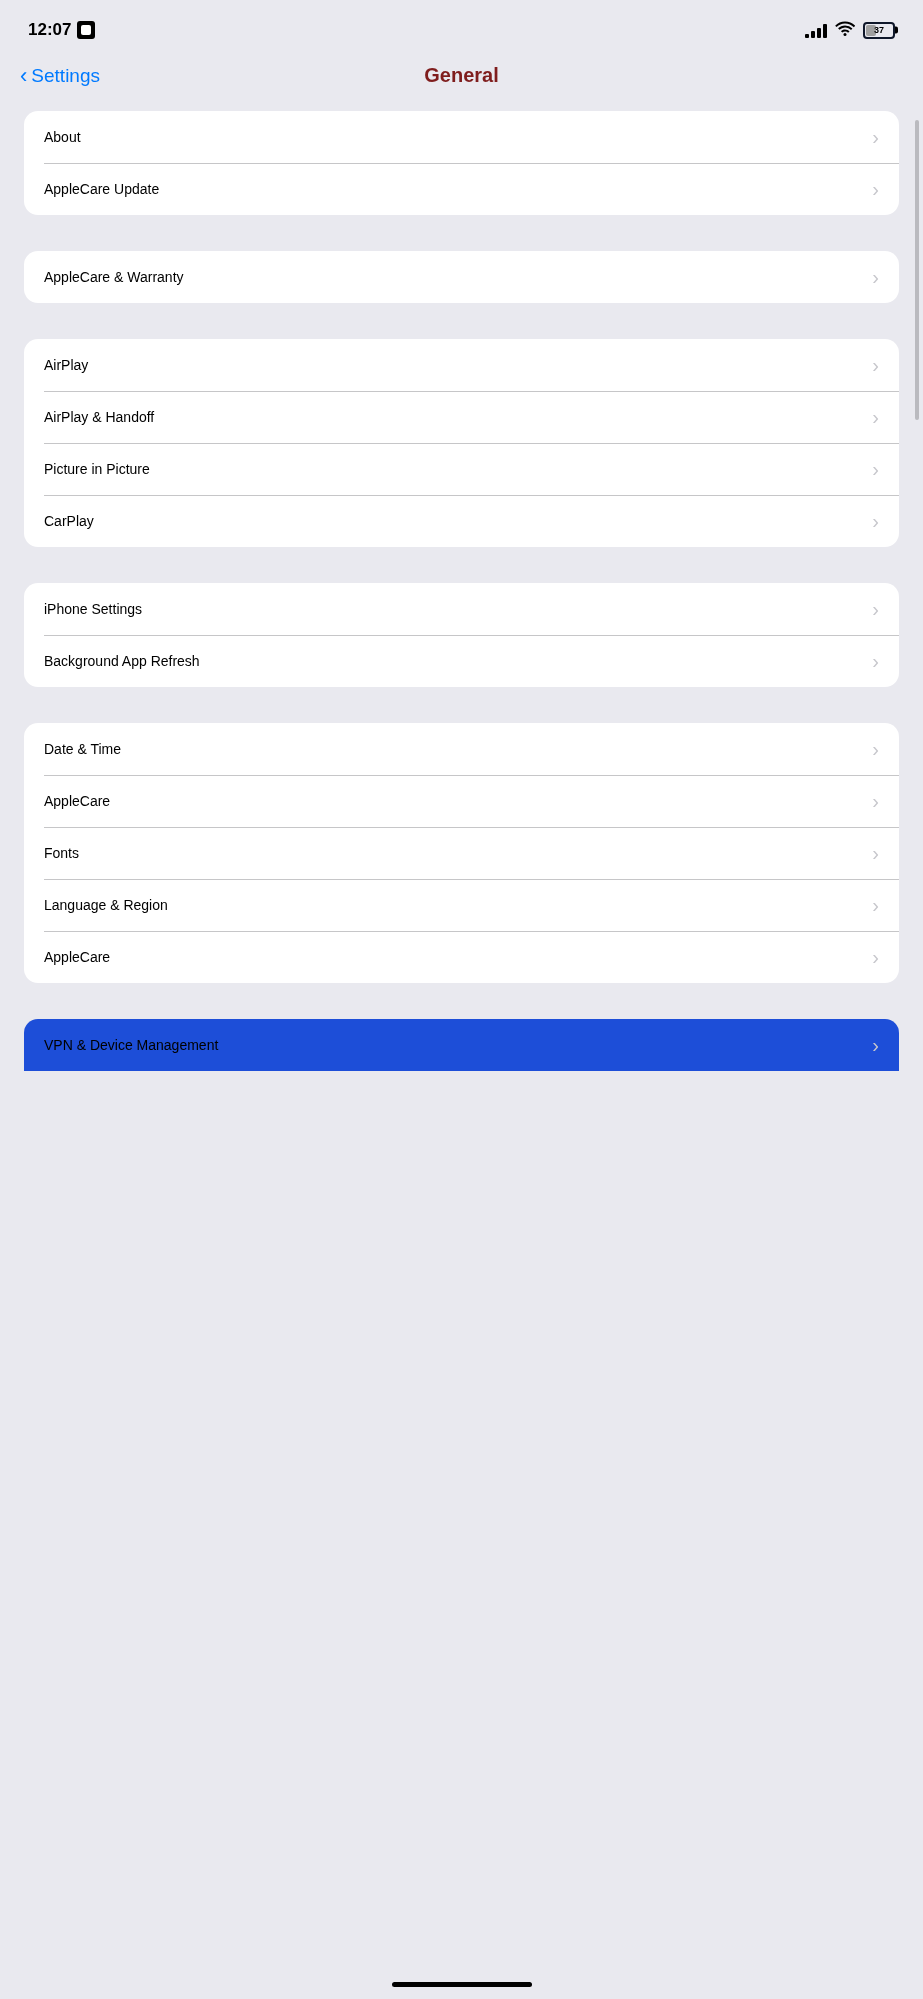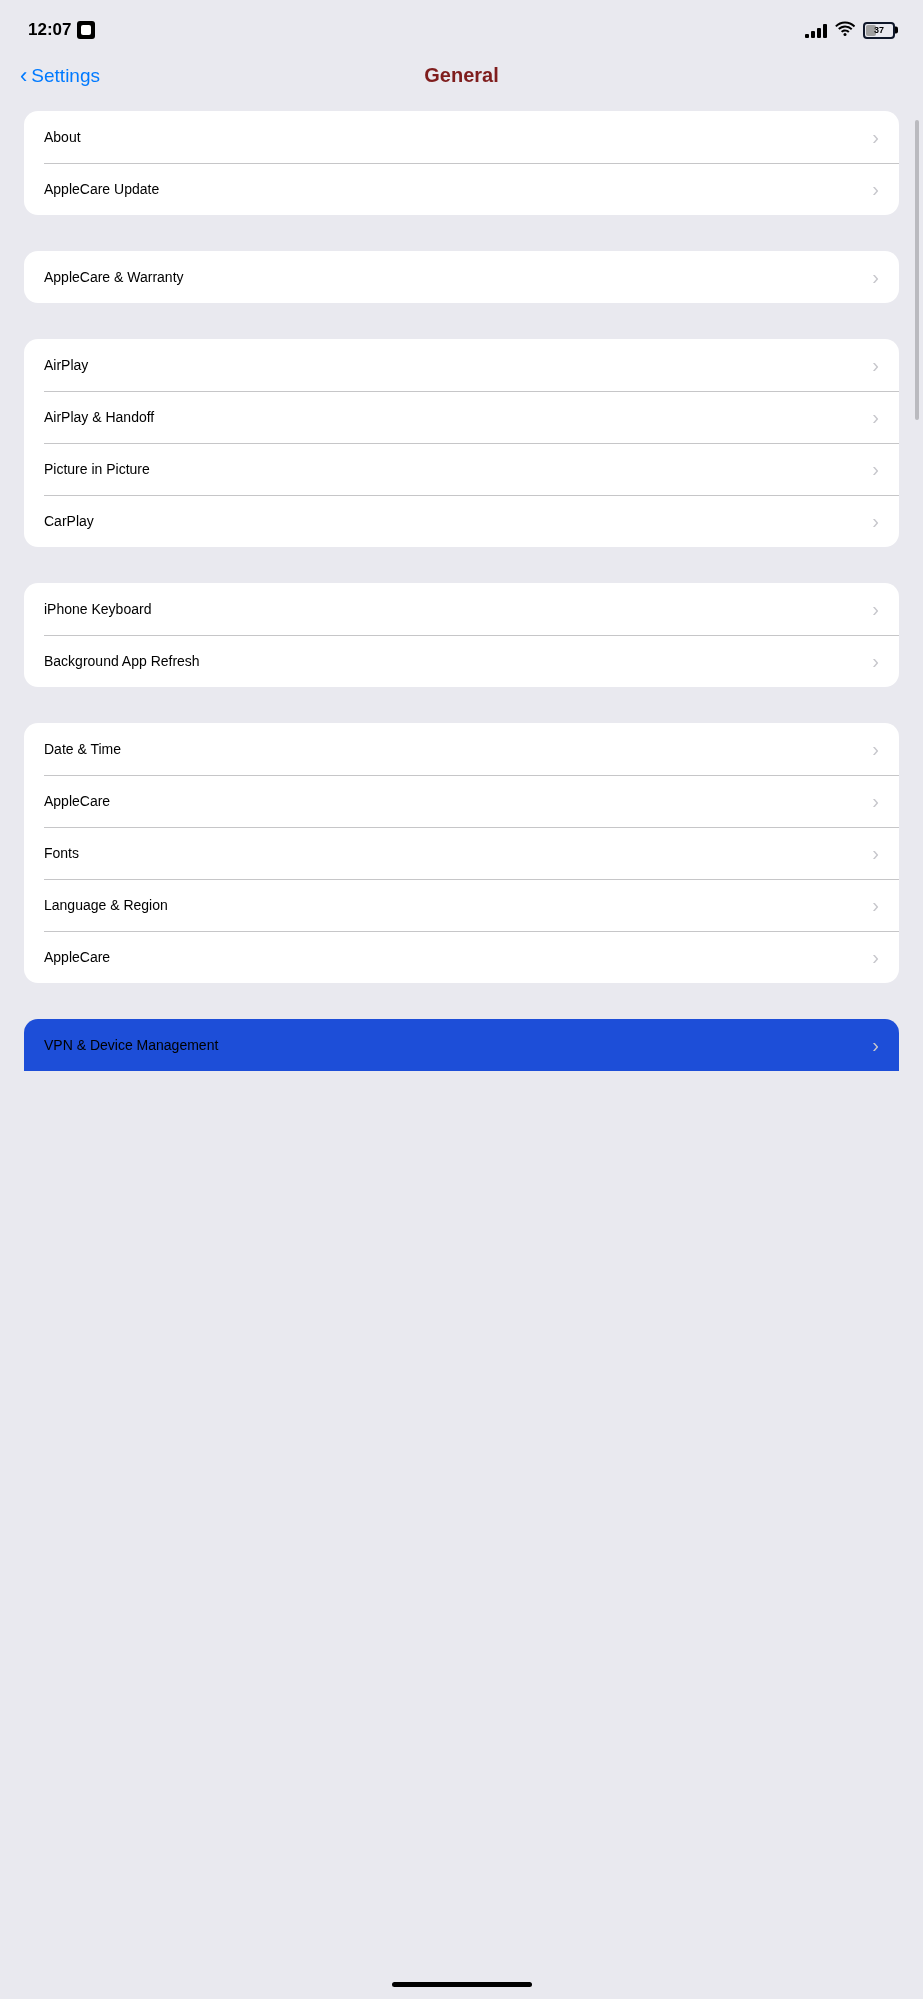--- a/index.html
+++ b/index.html
@@ -301,21 +301,21 @@
       <span class="chevron-right">›</span>
     </div>
     <div class="menu-item">
       <span class="menu-item-label">CarPlay</span>
       <span class="chevron-right">›</span>
     </div>
   </div>
 
   <div class="section">
     <div class="menu-item">
-      <span class="menu-item-label">iPhone Keyboard</span>
+      <span class="menu-item-label">iPhone Settings</span>
       <span class="chevron-right">›</span>
     </div>
     <div class="menu-item">
       <span class="menu-item-label">Background App Refresh</span>
       <span class="chevron-right">›</span>
     </div>
   </div>
 
   <div class="section">
     <div class="menu-item">

